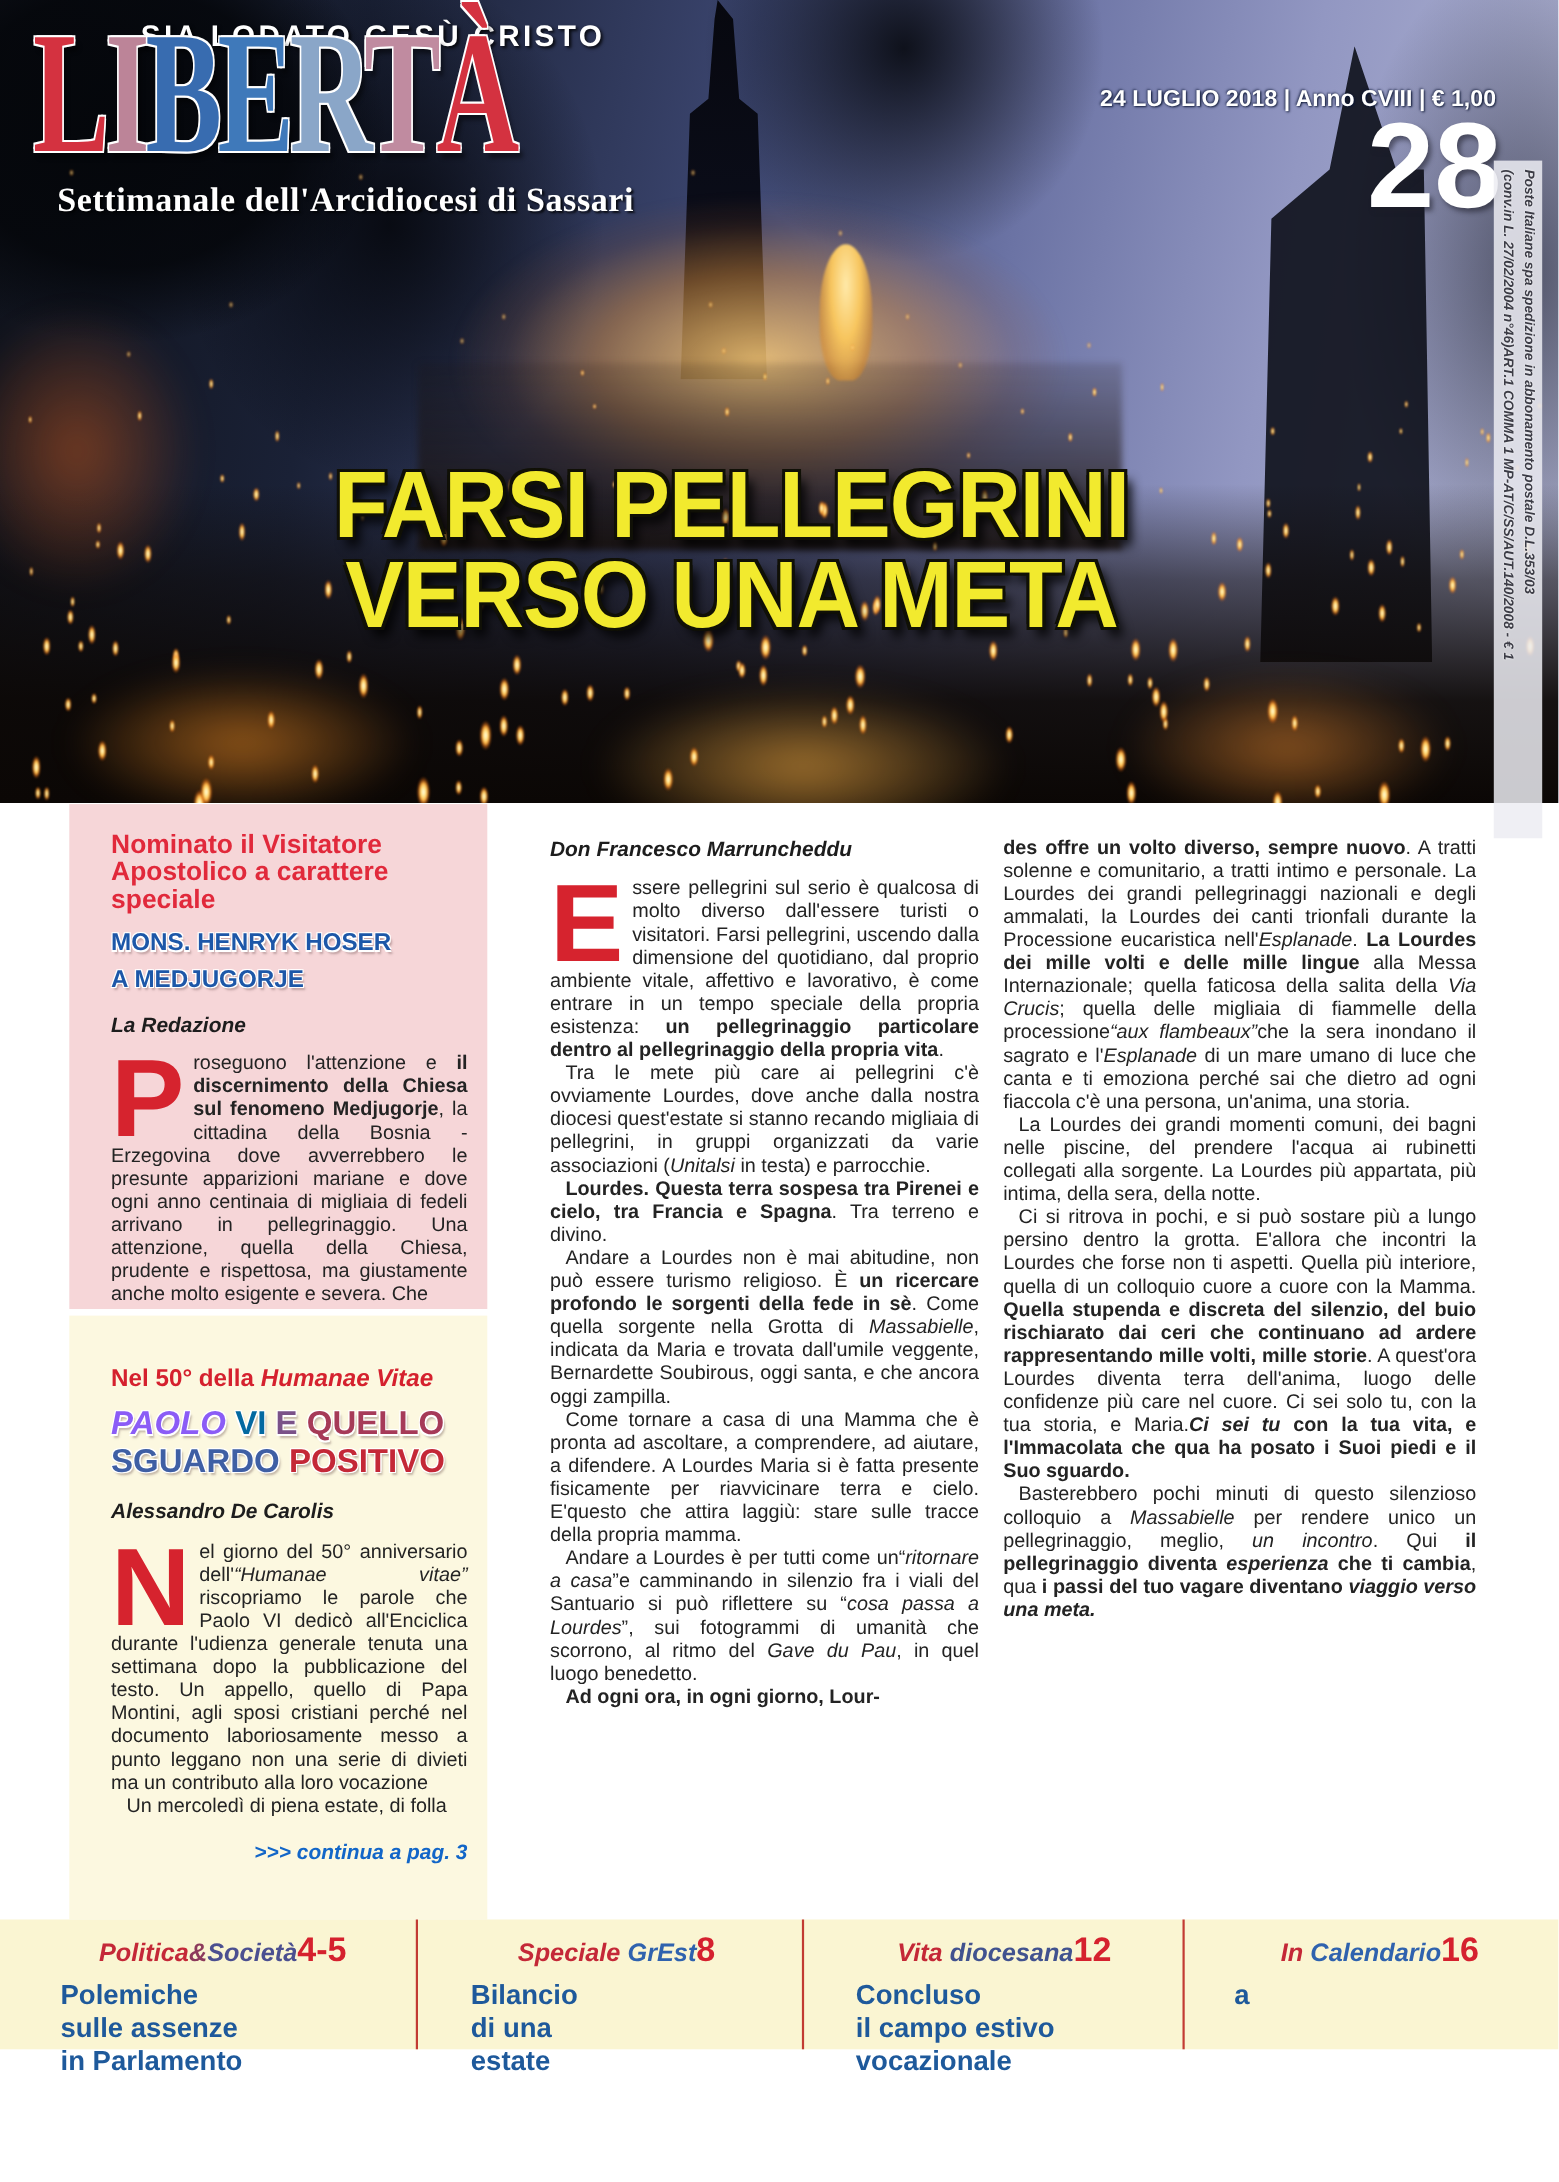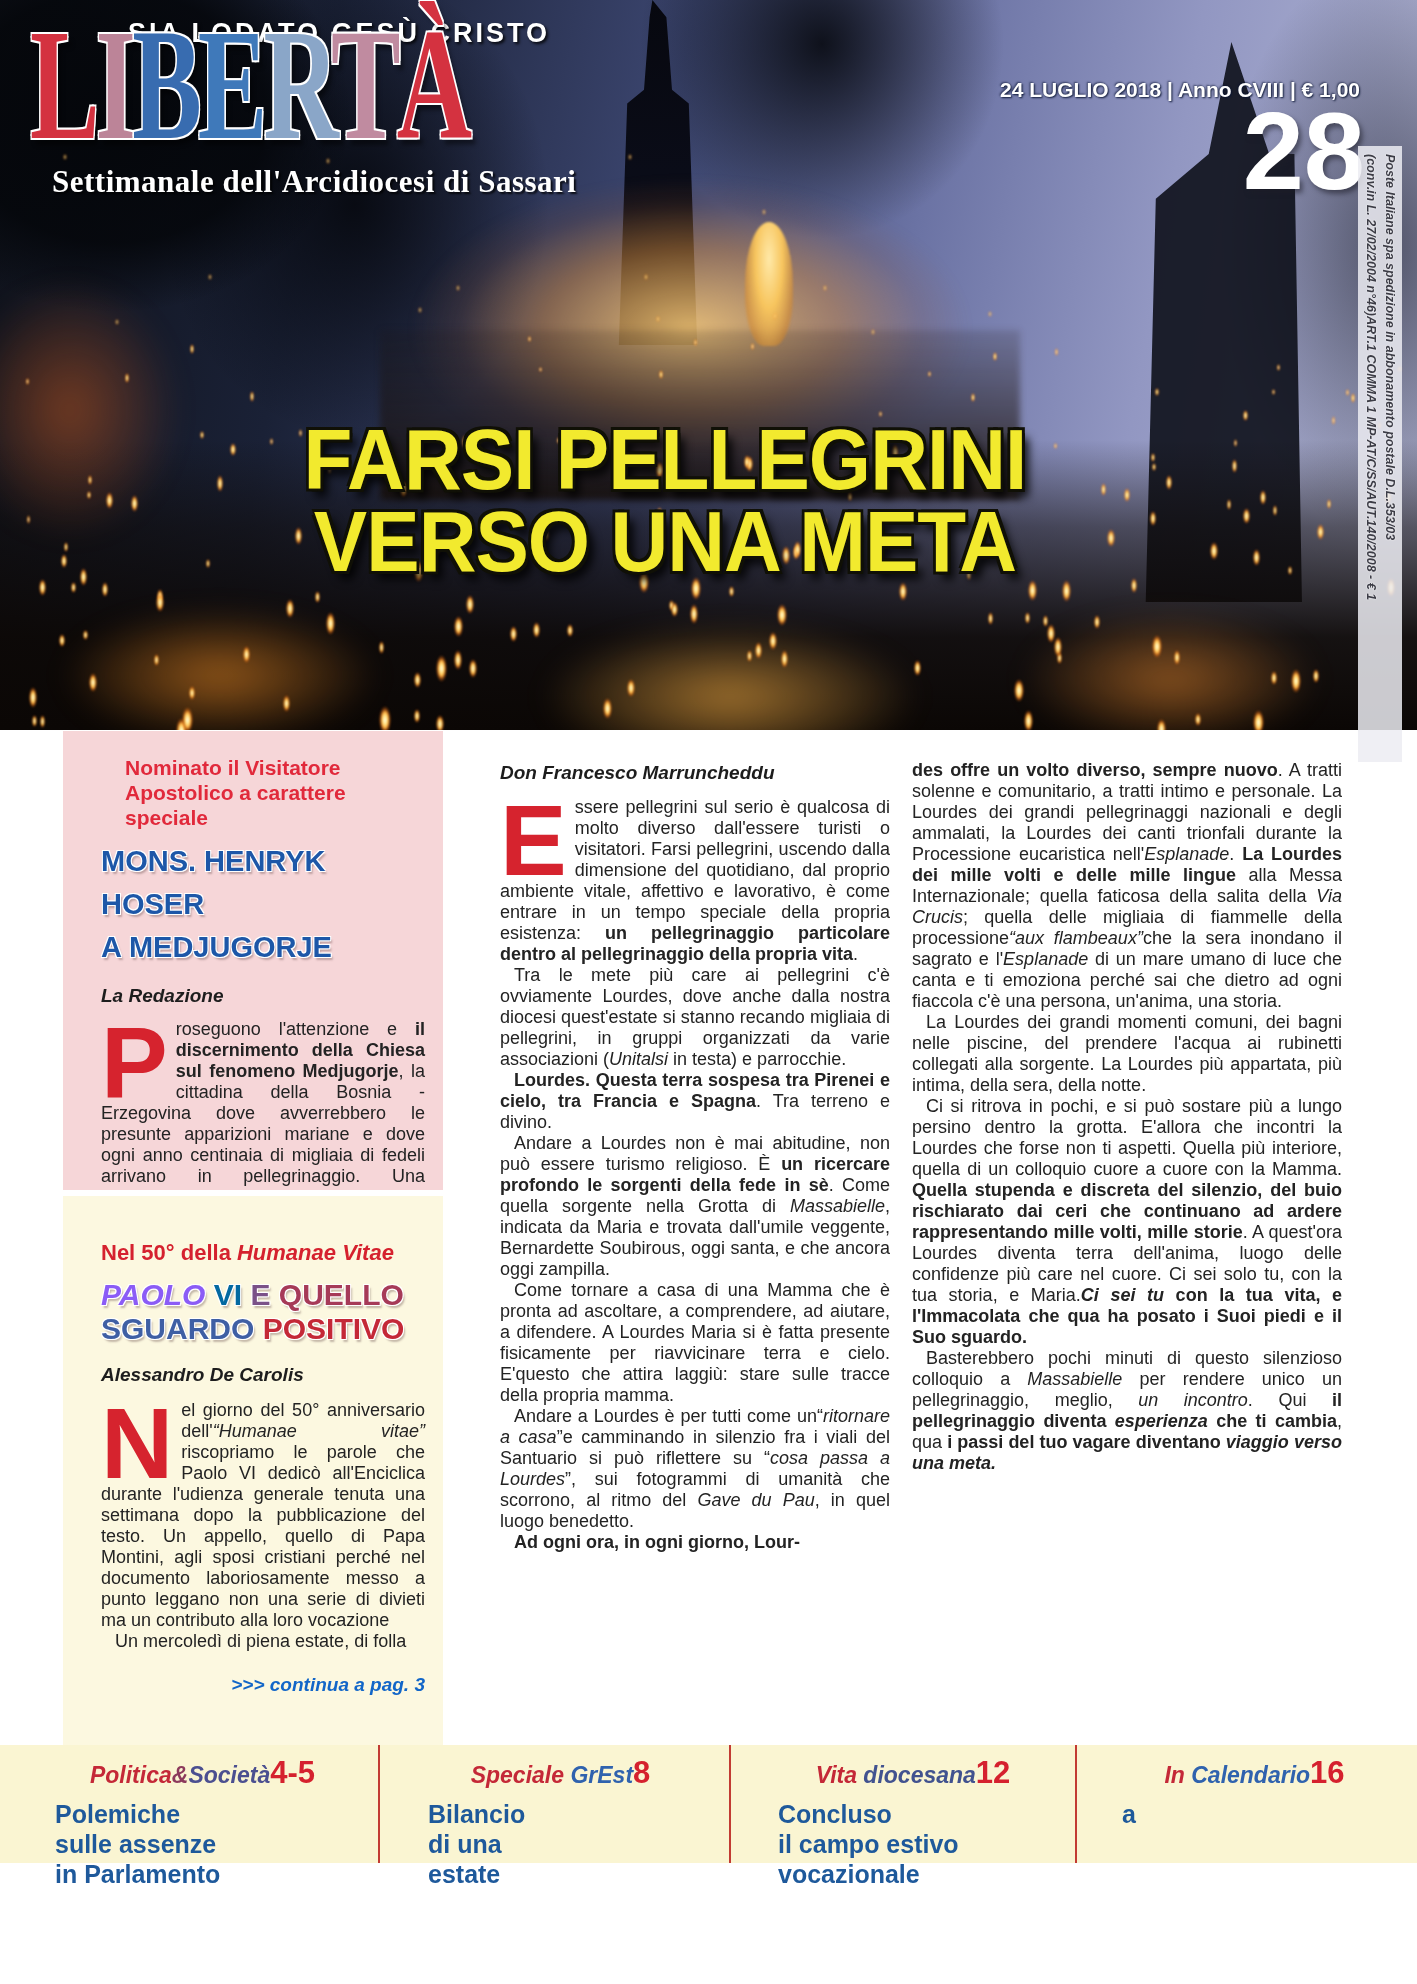--- a/index.html
+++ b/index.html
@@ -70,22 +70,22 @@
   
   .body-block{font-size:18px;line-height:21px;text-align:justify;color:#232323;}
   .para{margin:0;text-indent:14px;}
   .paras .para:first-child{text-indent:0;}
   .dropcap{float:left;font-size:100px;line-height:80px;font-weight:bold;color:#d6232e;margin:3px 8px 0 0;}
   .byline{font-size:19px;font-weight:bold;font-style:italic;color:#1d1d1d;}
   .continua{text-align:right;color:#1266c8;font-weight:bold;font-style:italic;font-size:19px;}
 
   .pinkbox{position:absolute;left:63px;top:731px;width:380px;height:459px;background:#f6d6d8;
     padding:24px 18px 0 38px;box-sizing:border-box;overflow:hidden;}
-  .pk-kicker{color:#e1293b;font-size:21px;line-height:25px;font-weight:bold;margin-left:24px;}
-  .box-title{margin-top:10px;color:#1d57a8;font-size:29px;line-height:43px;font-weight:bold;
+  .pk-kicker{color:#e1293b;font-size:24px;line-height:25px;font-weight:bold;}
+  .box-title{margin-top:10px;color:#1d57a8;font-size:22px;line-height:33px;font-weight:bold;
     text-shadow:-1px -1px 0 #fff,1px -1px 0 #fff,-1px 1px 0 #fff,1px 1px 0 #fff,2px 3px 2px rgba(90,60,60,.35);}
   .pinkbox .byline{margin-top:16px;}
   .pinkbox .body-block{margin-top:12px;}
 
   .creambox{position:absolute;left:63px;top:1196px;width:380px;height:549px;background:#fcf8e0;
     padding:44px 18px 0 38px;box-sizing:border-box;overflow:hidden;}
   .ck-kicker{color:#d5212e;font-size:22px;line-height:26px;font-weight:bold;}
   .creambox .box-title{margin-top:12px;font-size:30px;line-height:34px;}
   .creambox .byline{margin-top:18px;}
   .creambox .body-block{margin-top:14px;}

